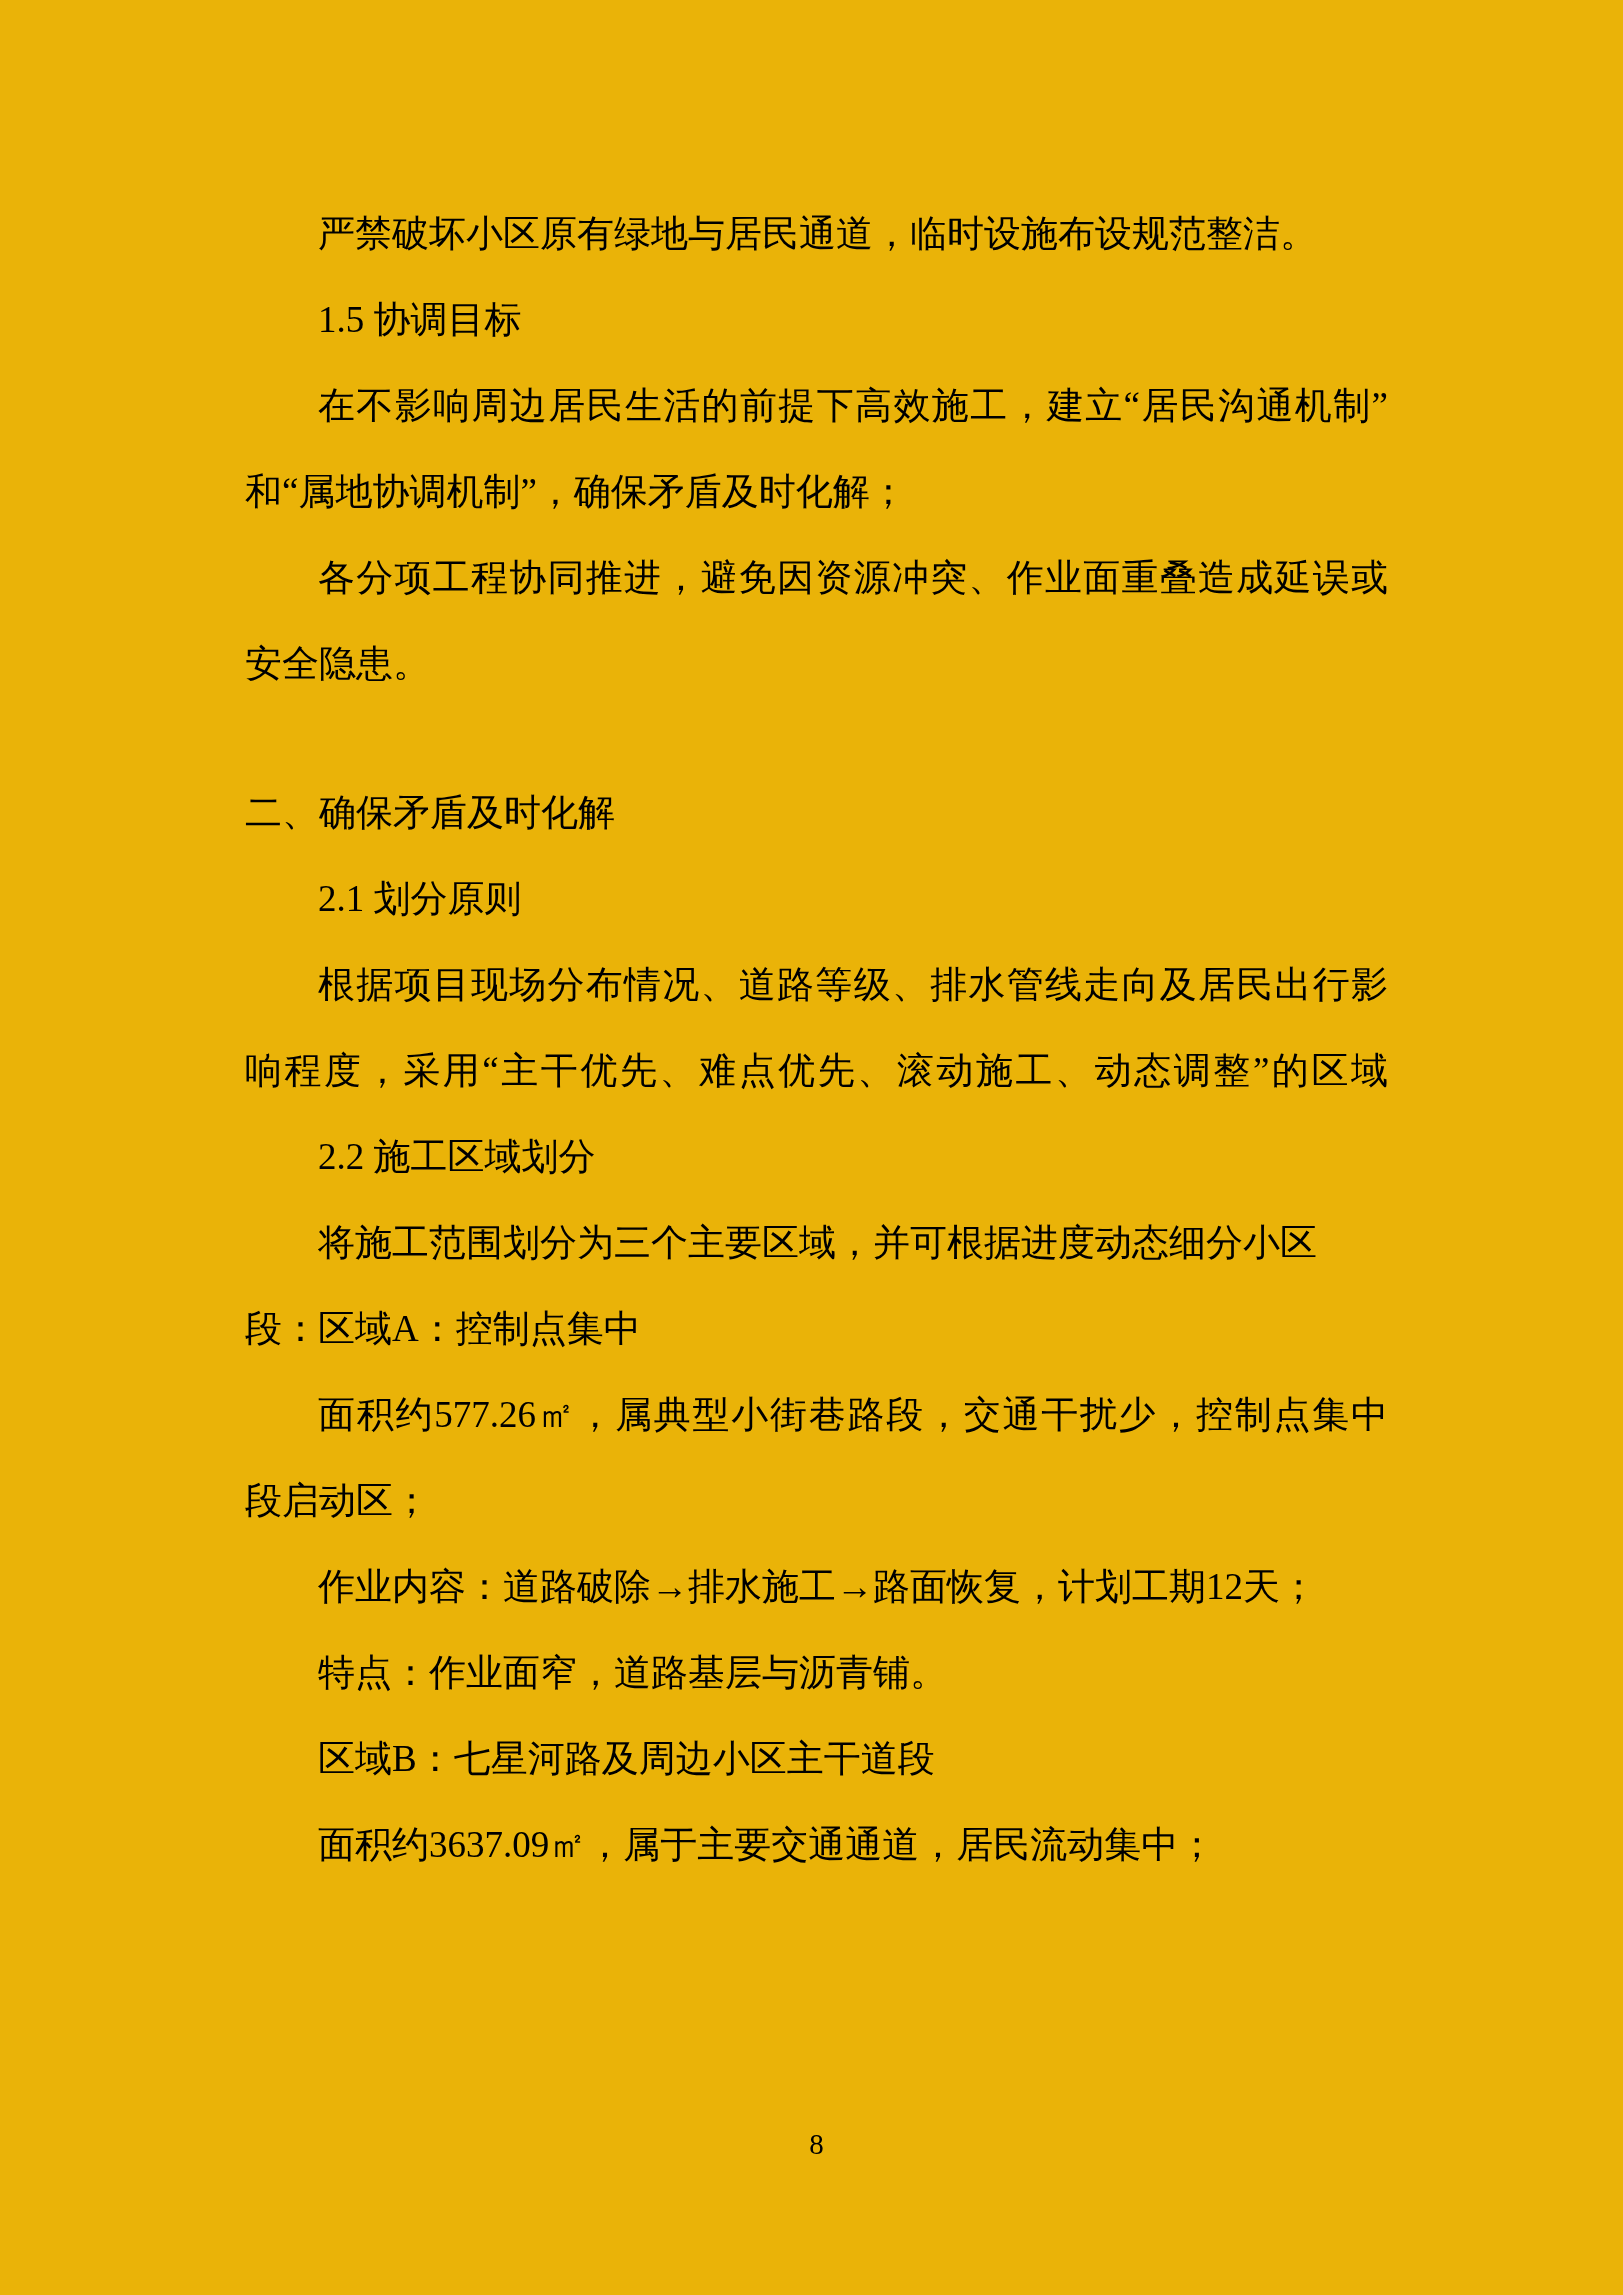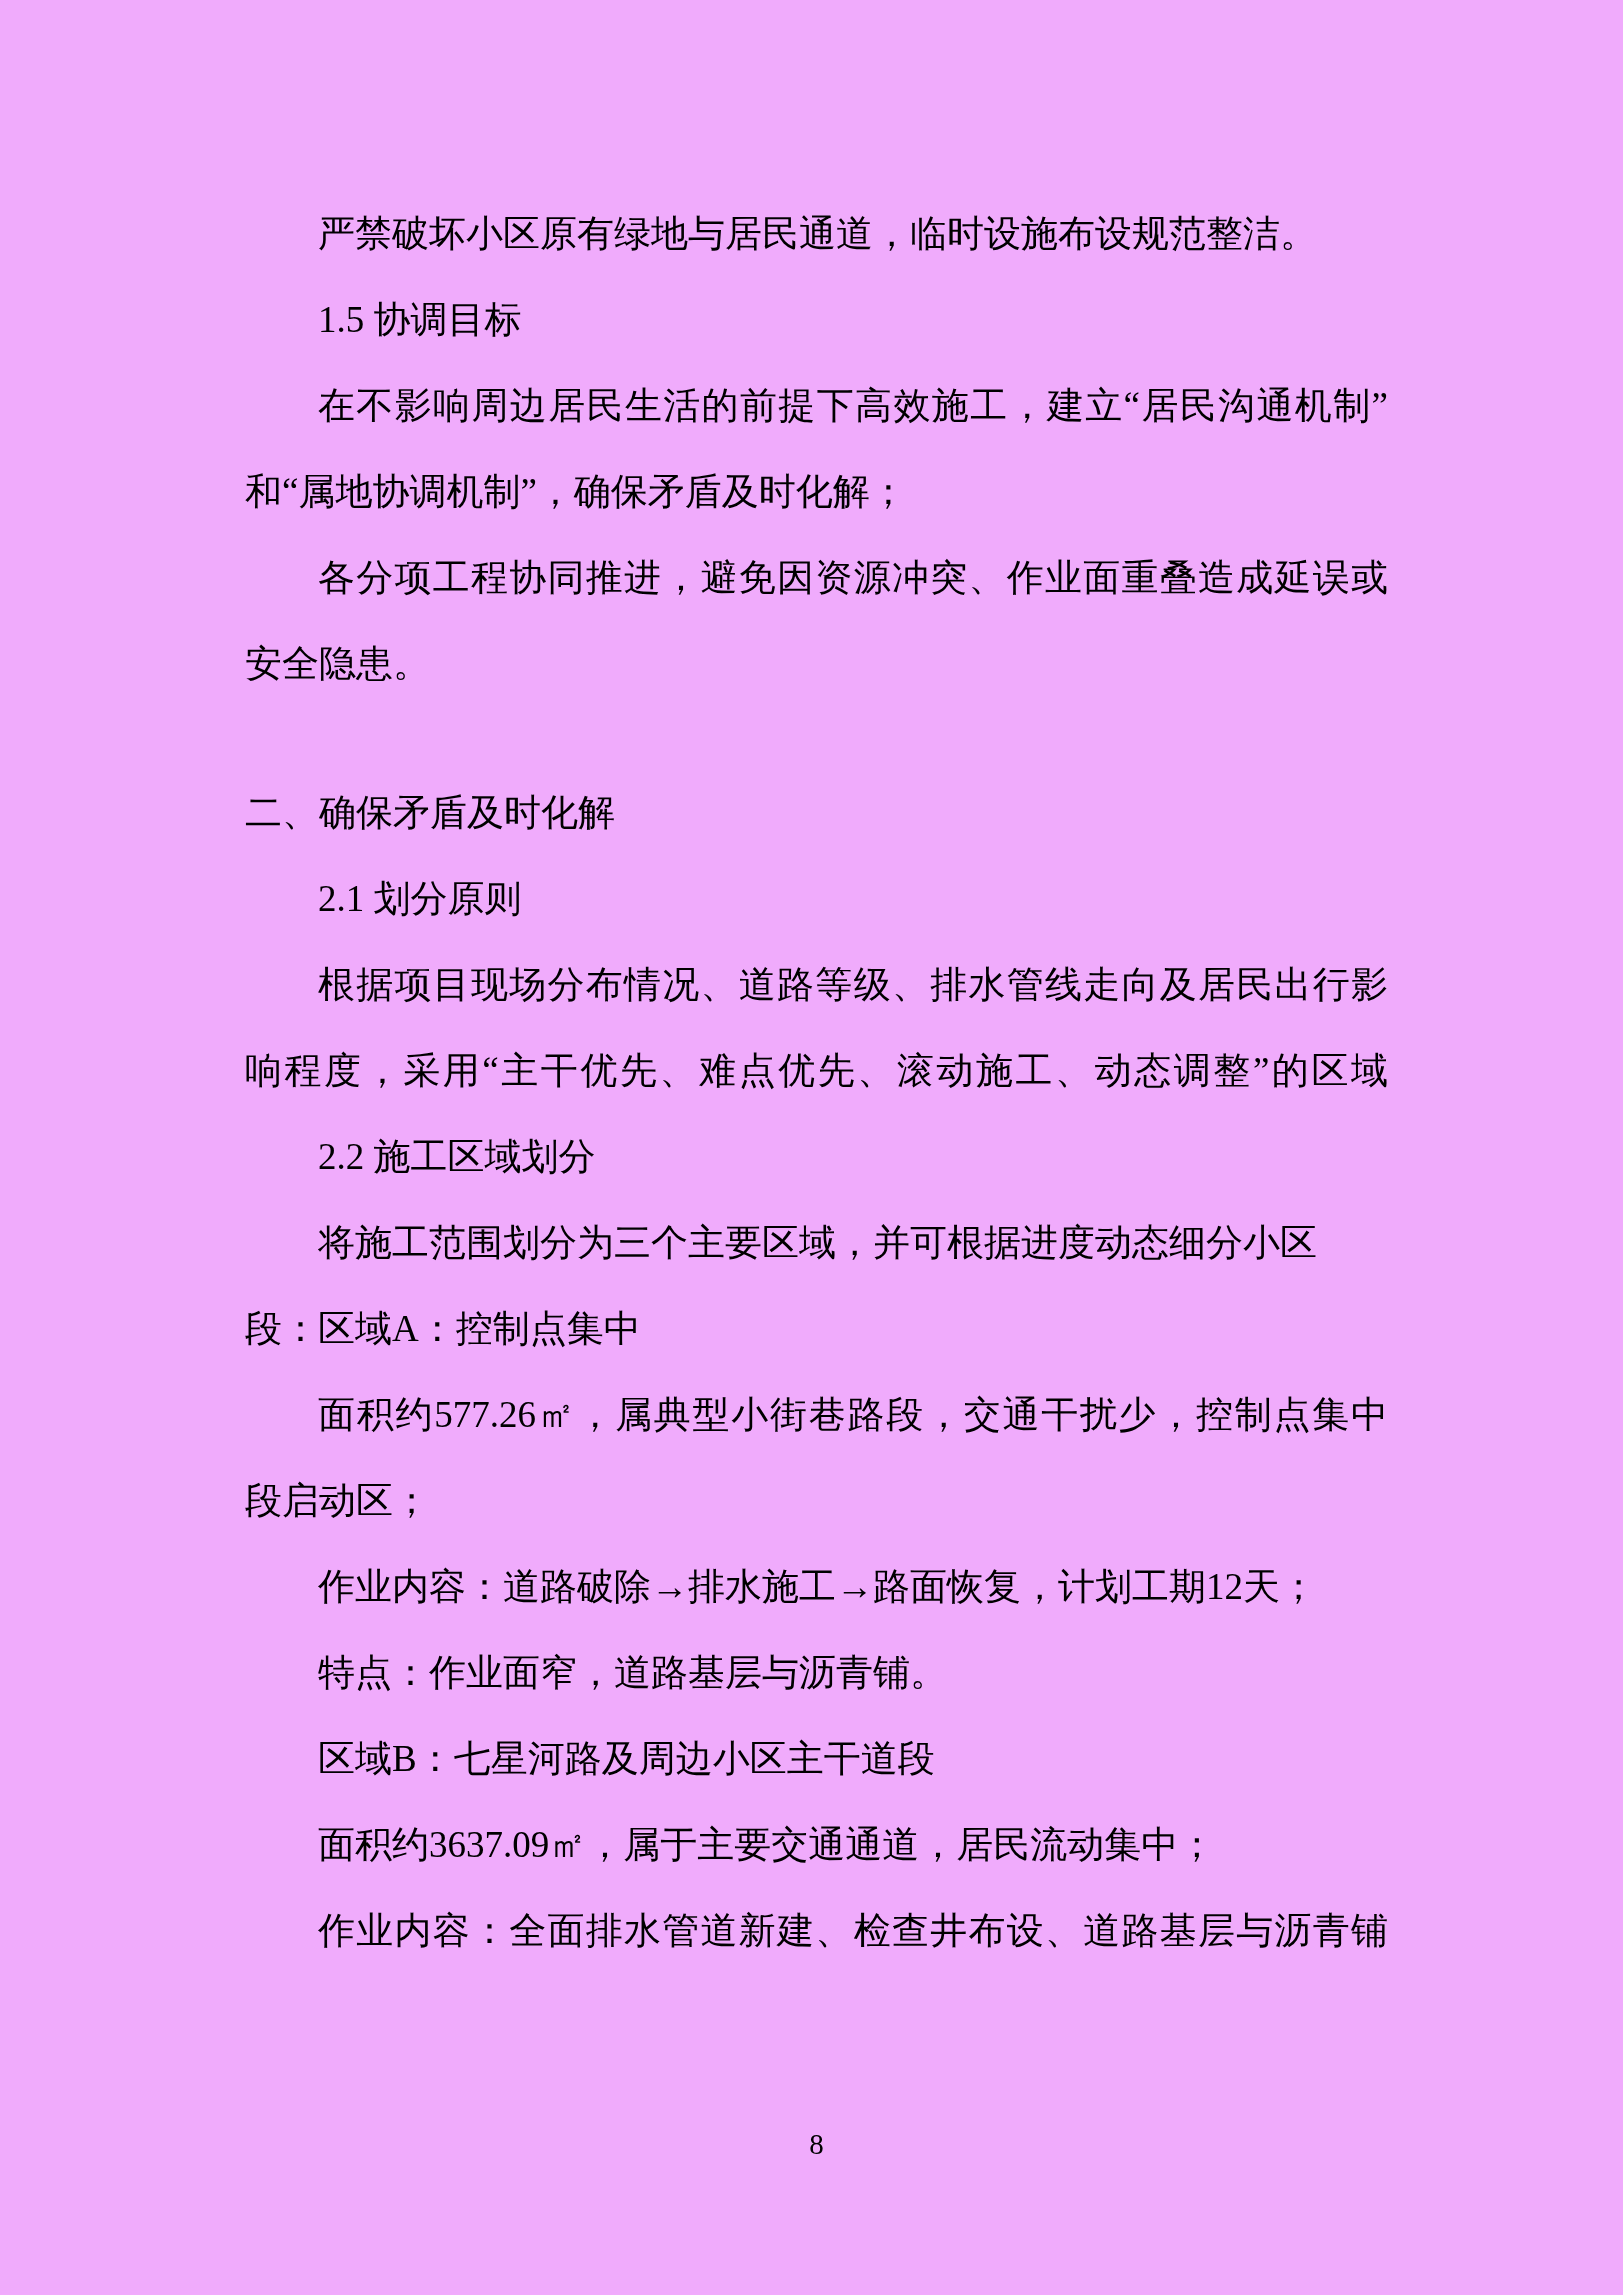--- a/index.html
+++ b/index.html
@@ -11,21 +11,21 @@
     height: 2295px;
     background: #ffffff;
     position: relative;
     font-family: "Liberation Serif", "DejaVu Serif", serif;
     color: #000000;
     overflow: hidden;
   }
   #page {
     position: absolute;
     inset: 0;
-    background: #f0abfc;
+    background: #eab308;
     padding-left: 17px;
   }
   #text-block {
     position: absolute;
     left: 245px;
     top: 191px;
     width: 1143px;
   }
   .line {
     font-size: 37px;
@@ -73,19 +73,18 @@
       <div class="line justify">响程度，采用“主干优先、难点优先、滚动施工、动态调整”的区域</div>
       <div class="line indent">2.2 施工区域划分</div>
       <div class="line indent">将施工范围划分为三个主要区域，并可根据进度动态细分小区段：</div>
       <div class="line indent">区域A：控制点集中</div>
       <div class="line indent justify">面积约577.26㎡，属典型小街巷路段，交通干扰少，控制点集中</div>
       <div class="line">段启动区；</div>
       <div class="line indent">作业内容：道路破除→排水施工→路面恢复，计划工期12天；</div>
       <div class="line indent">特点：作业面窄，道路基层与沥青铺。</div>
       <div class="line indent">区域B：七星河路及周边小区主干道段</div>
       <div class="line indent">面积约3637.09㎡，属于主要交通通道，居民流动集中；</div>
-      <div class="line indent justify">作业内容：全面排水管道新建、检查井布设、道路基层与沥青铺</div>
     </div>
   <div id="footer">
     <span>8</span>
   </div>
 </div>
 
 
 </body></html>

